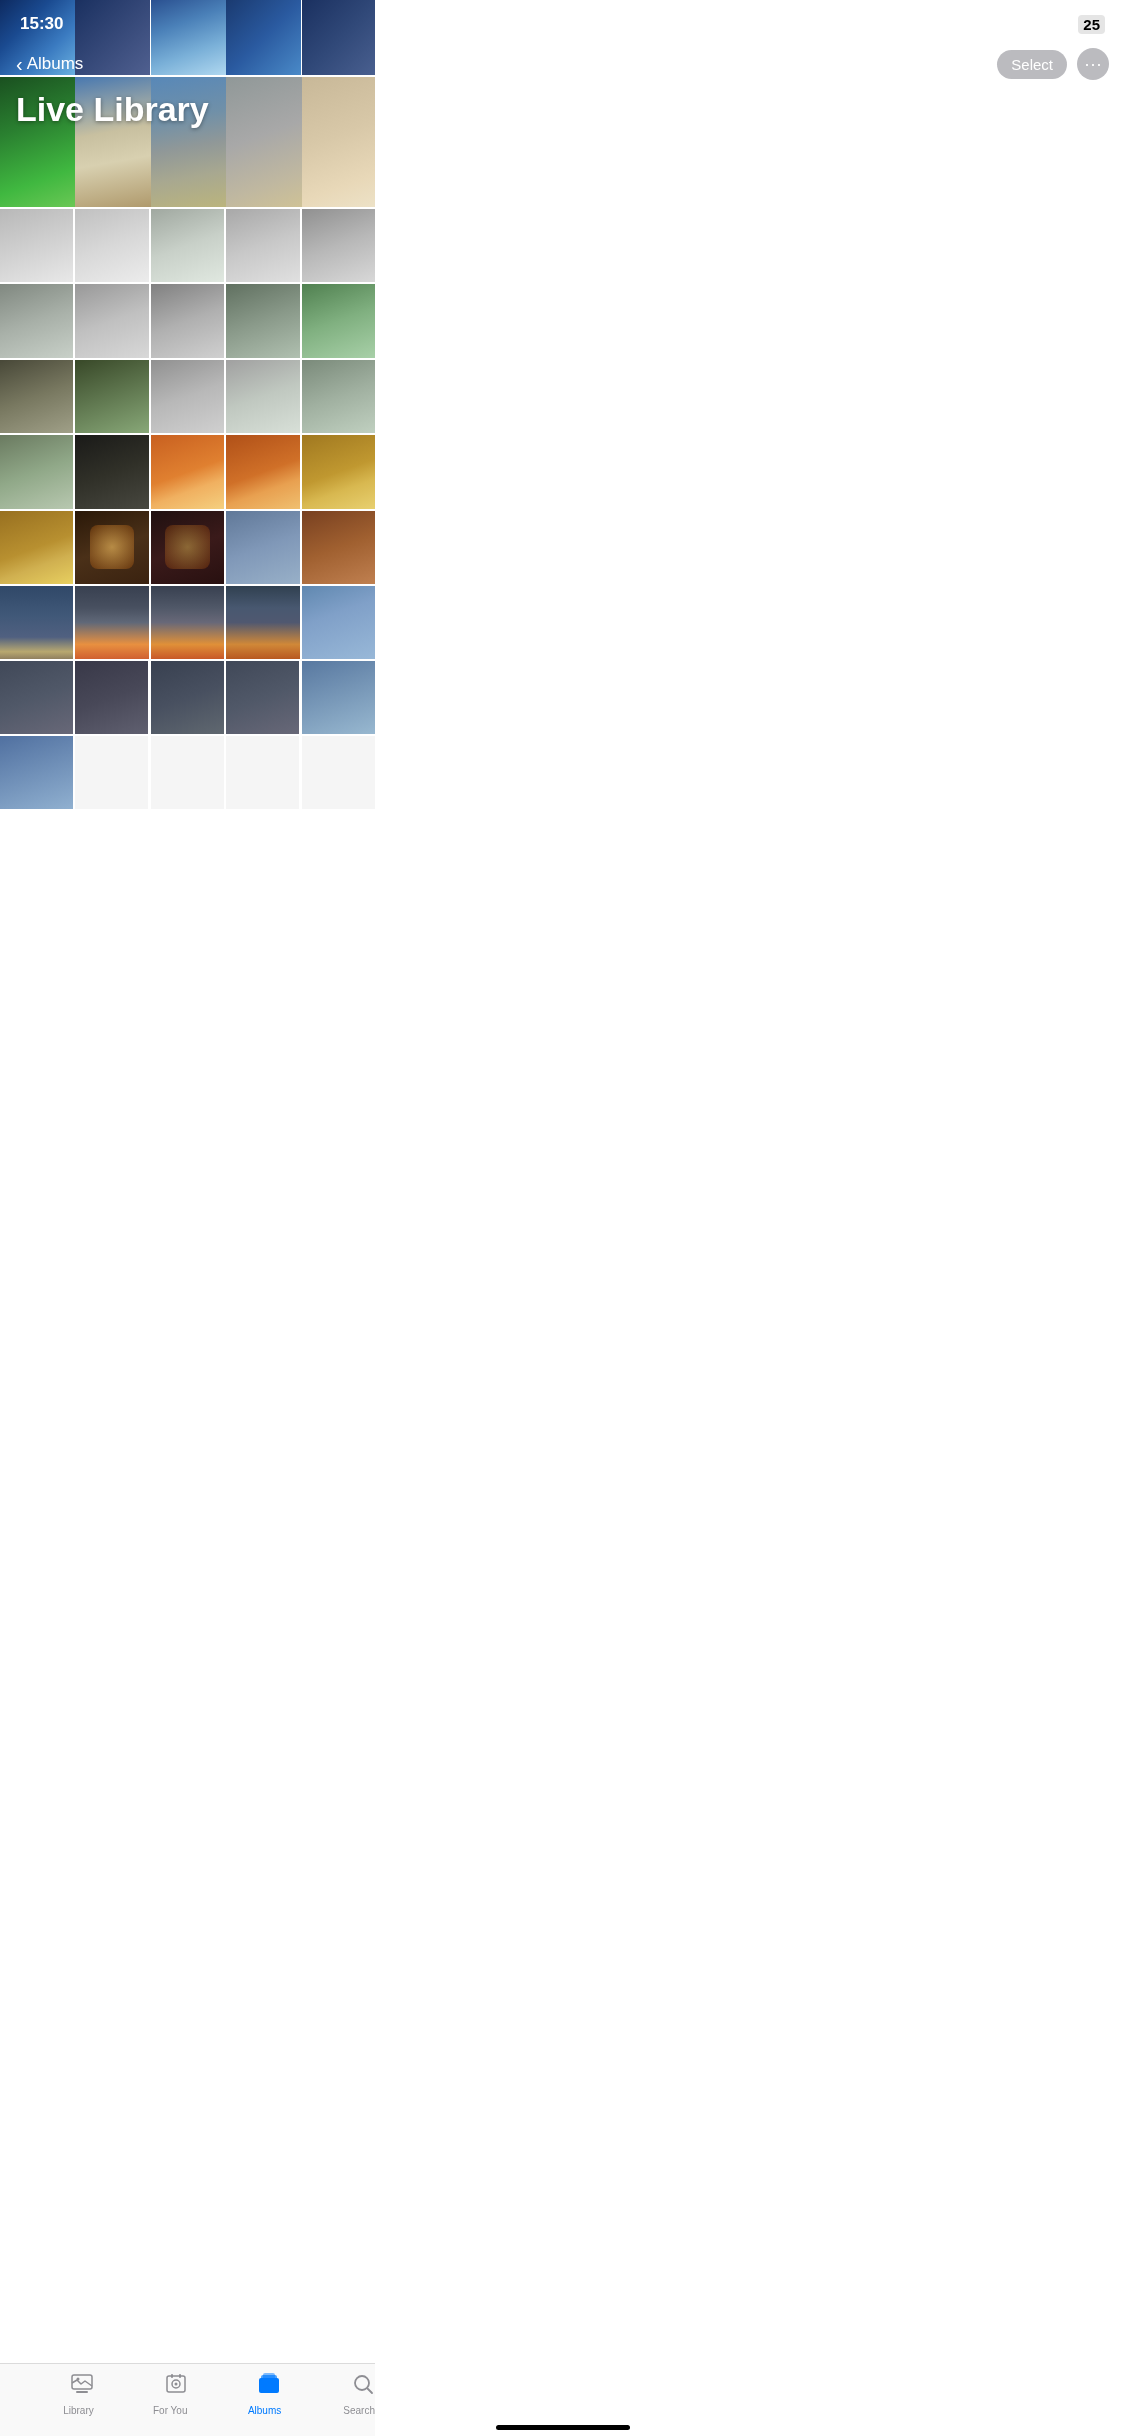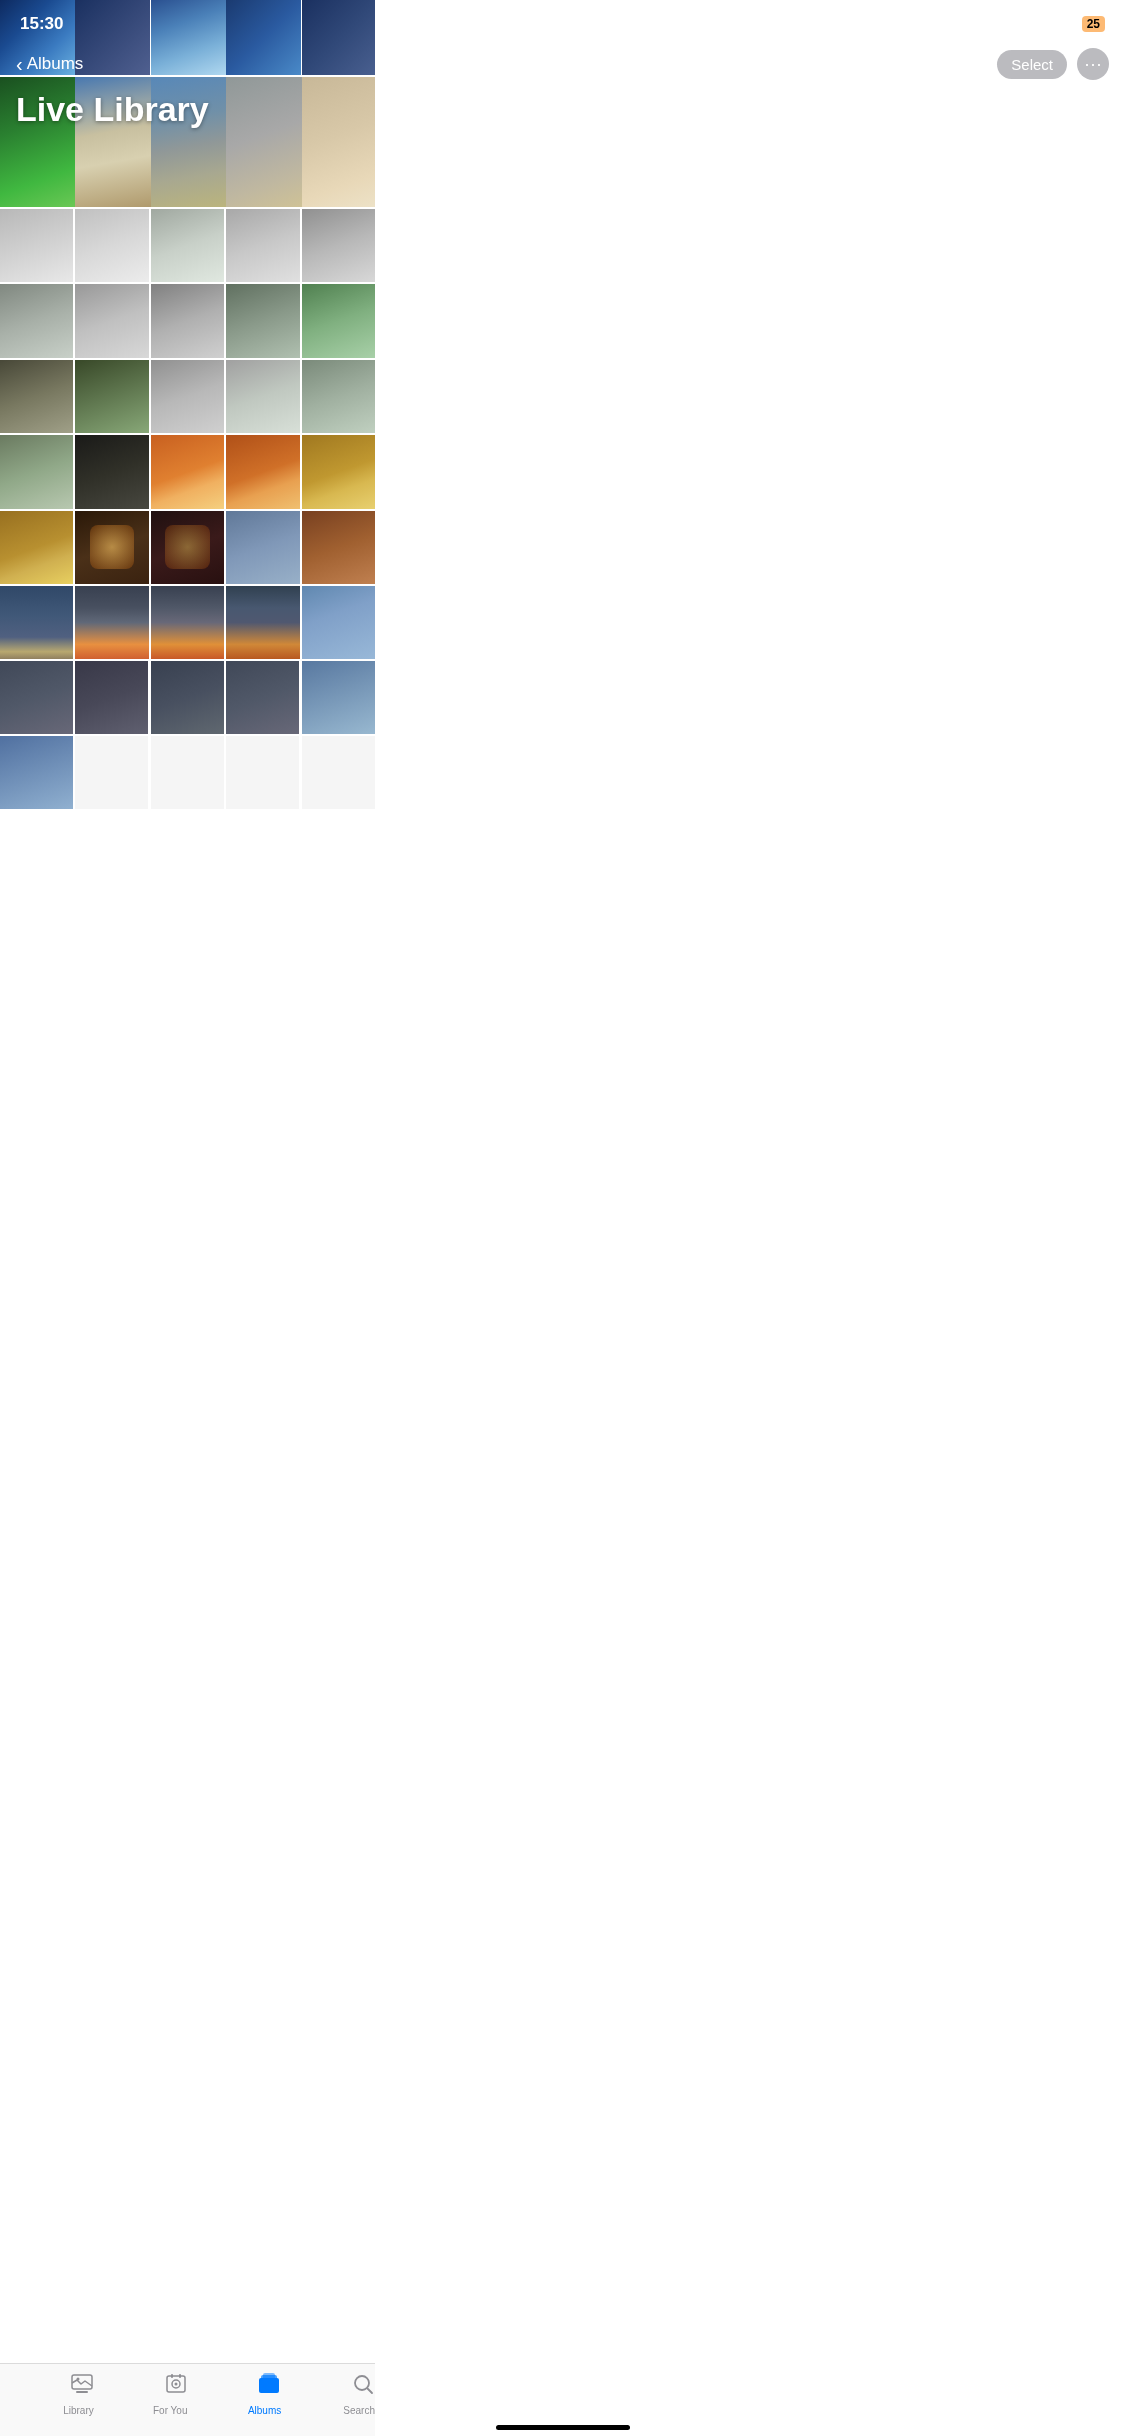--- a/index.html
+++ b/index.html
@@ -33,23 +33,23 @@
     .status-icons {
       display: flex;
       align-items: center;
       gap: 6px;
     }
     .signal-icon, .wifi-icon {
       color: #fff;
       font-size: 12px;
     }
     .battery-badge {
-      background: #fdba74;
+      background: #e5e5e5;
       color: #000;
-      font-size: 12px;
+      font-size: 15px;
       font-weight: 700;
       padding: 1px 5px;
       border-radius: 4px;
     }
 
     
     .nav-bar {
       display: flex;
       justify-content: space-between;
       align-items: center;

